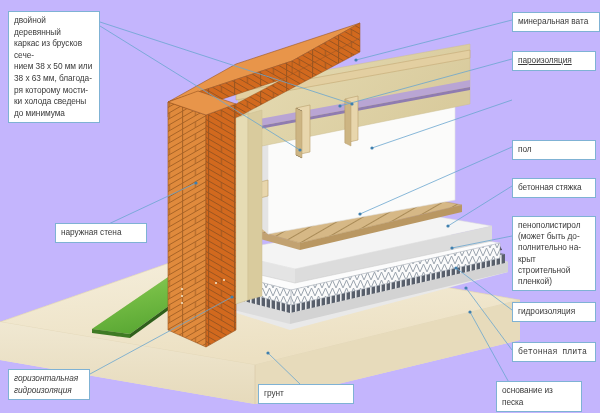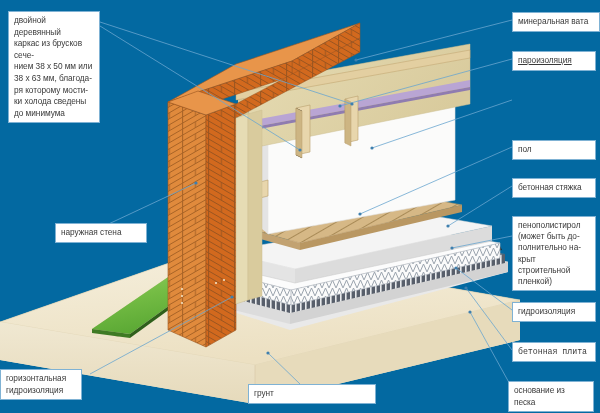--- a/index.html
+++ b/index.html
@@ -1,18 +1,18 @@
 <!DOCTYPE html>
 <html><head>
 <meta charset="utf-8">
 <style>
   html,body{margin:0;padding:0;background:#ffffff;}
   #stage{
     position:relative;width:600px;height:413px;overflow:hidden;
-    background:#0369a1;
+    background:#c4b5fd;
     font-family:"Liberation Sans","DejaVu Sans",sans-serif;
   }
   #svg-root{position:absolute;left:0;top:0;width:600px;height:413px;}
 
   
   .label{
     position:absolute;
     box-sizing:border-box;
     background:#ffffff;
     border:1px solid #7fb2d4;
@@ -243,29 +243,29 @@
   </svg>
 
   <div class="label" style="left: 8px; top: 11px; width: 92px; min-height: 91px;">двойной деревянный
 каркас из брусков сече-
 нием 38 х 50 мм или
 38 х 63 мм, благода-
 ря которому мости-
 ки холода сведены
 до минимума</div>
   <div class="label" style="left: 8px; top: 223px; width: 92px; min-height: 18px; margin-left: 47px;">наружная стена</div>
-  <div class="label" style="left: 0; top: 369px; width: 82px; min-height: 30px;">горизонтальная
+  <div class="label" style="left: 8px; top: 369px; width: 82px; min-height: 30px; font-style: italic;">горизонтальная
 гидроизоляция</div>
-  <div class="label" style="left: 248px; top: 384px; width: 128px; min-height: 18px;">грунт</div>
+  <div class="label" style="left: 258px; top: 384px; width: 96px; min-height: 18px;">грунт</div>
   <div class="label" style="left: 512px; top: 12px; width: 88px; min-height: 18px;">минеральная вата</div>
   <div class="label" style="left: 512px; top: 51px; width: 84px; min-height: 18px; text-decoration: underline;">пароизоляция</div>
   <div class="label" style="left: 512px; top: 140px; width: 84px; min-height: 18px;">пол</div>
   <div class="label" style="left: 512px; top: 178px; width: 84px; min-height: 18px;">бетонная стяжка</div>
   <div class="label tight" style="left: 512px; top: 216px; width: 84px; min-height: 66px;">пенополистирол
 (может быть до-
 полнительно на-
 крыт строительной
 пленкой)</div>
   <div class="label" style="left: 512px; top: 302px; width: 84px; min-height: 18px;">гидроизоляция</div>
   <div class="label" style="left: 512px; top: 342px; width: 84px; min-height: 18px; font-family: Liberation Mono, monospace;">бетонная плита</div>
-  <div class="label" style="left: 508px; top: 381px; width: 86px; min-height: 18px;">основание из песка</div>
+  <div class="label" style="left: 496px; top: 381px; width: 86px; min-height: 18px;">основание из песка</div>
 
 </div>
 
 </body></html>

